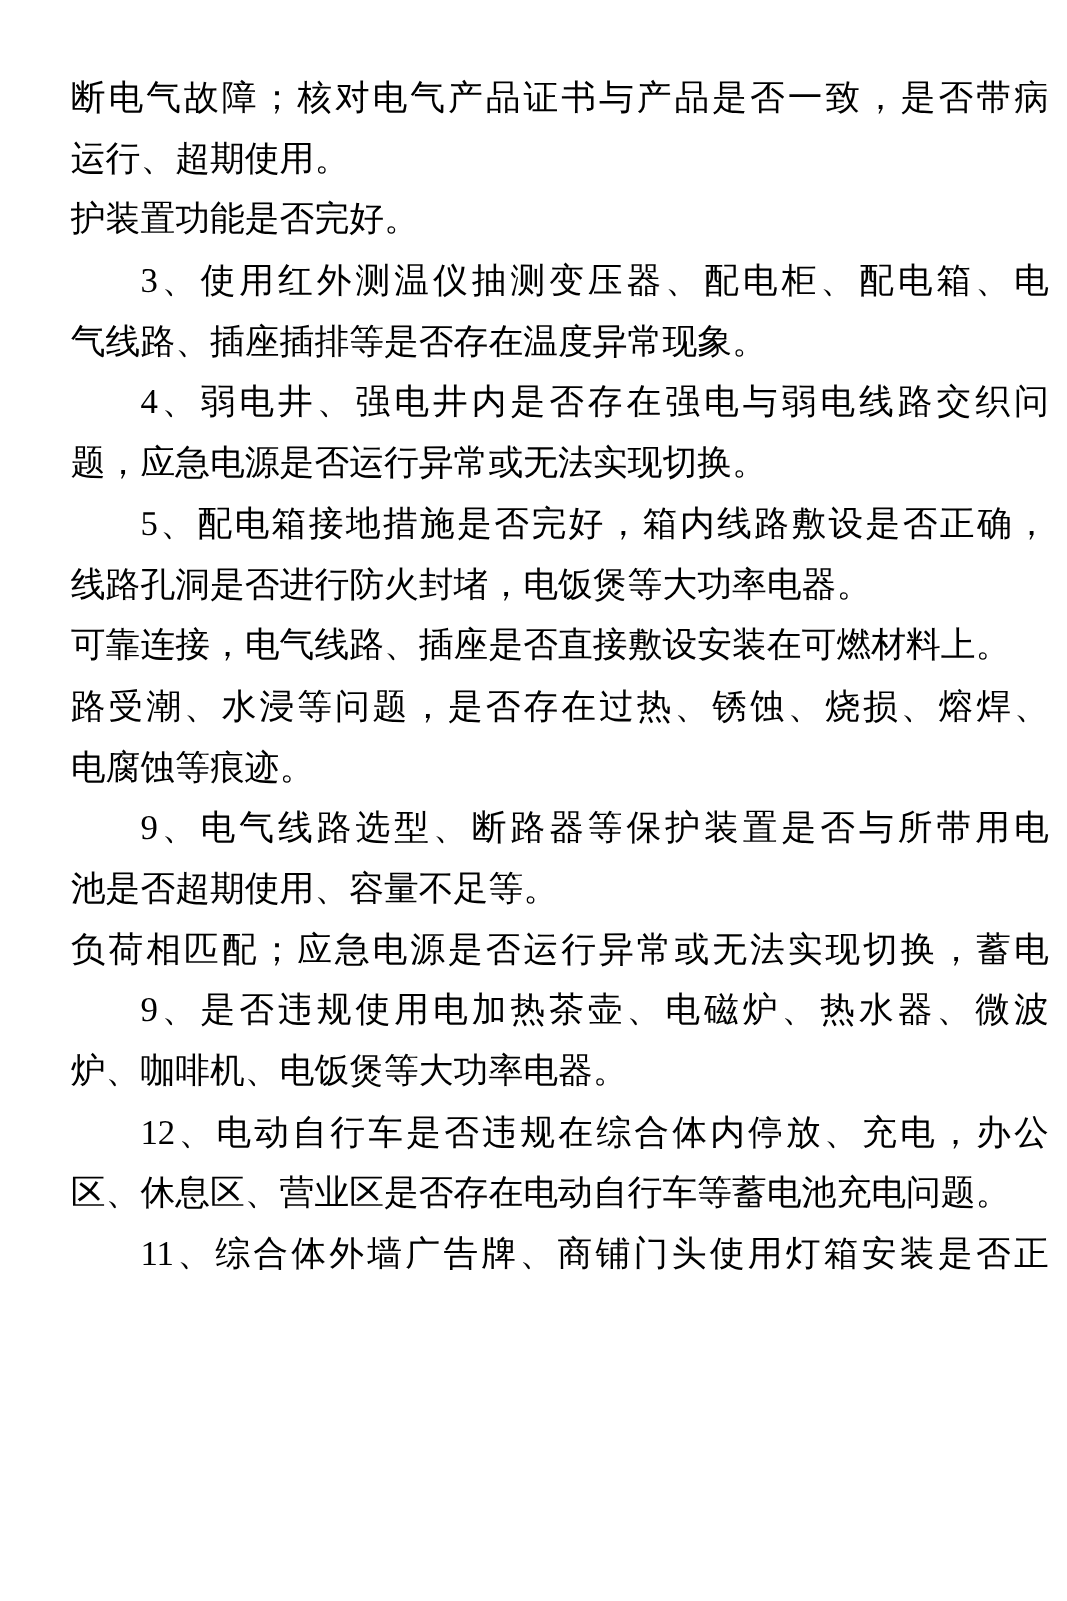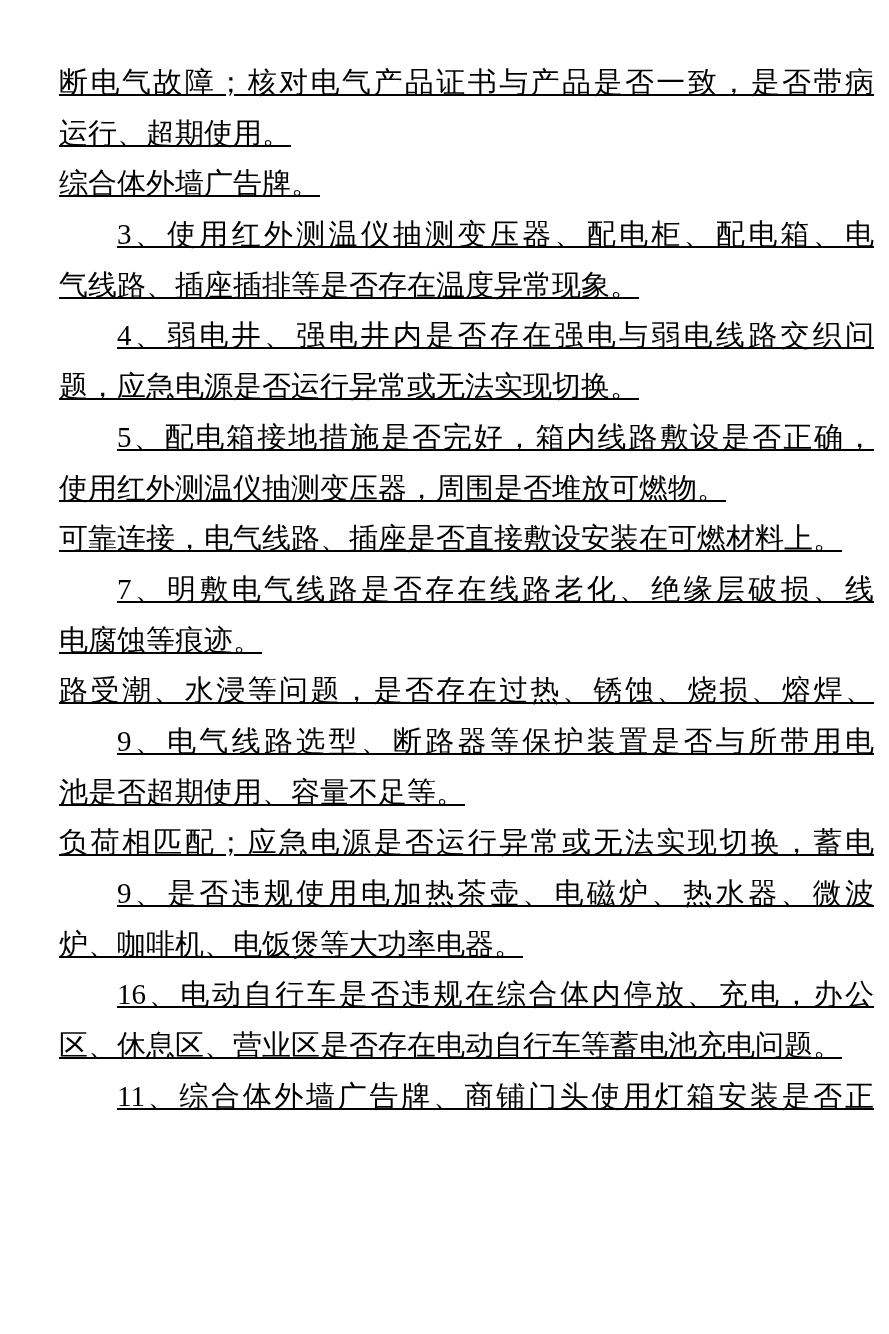--- a/index.html
+++ b/index.html
@@ -22,21 +22,20 @@
   .para {
     margin: 0;
     padding: 0;
   }
   .line {
     height: 50.7px;
     line-height: 50.7px;
     text-align: left;
     word-break: keep-all;
     overflow: visible;
-    text-decoration: underline;
   }
   
   .line.j {
     text-align: justify;
     text-align-last: justify;
     text-justify: inter-character;
   }
   
   .line.ind {
     text-indent: 2em;
@@ -46,61 +45,60 @@
 <body>
 
 <div class="page">
 
   <div class="para">
     <div class="line j">断电气故障；核对电气产品证书与产品是否一致，是否带病</div>
     <div class="line">运行、超期使用。</div>
   </div>
 
   <div class="para">
-    <div class="line">综合体外墙广告牌。</div>
+    <div class="line">护装置功能是否完好。</div>
   </div>
 
   <div class="para">
     <div class="line j ind">3、使用红外测温仪抽测变压器、配电柜、配电箱、电</div>
     <div class="line">气线路、插座插排等是否存在温度异常现象。</div>
   </div>
 
   <div class="para">
     <div class="line j ind">4、弱电井、强电井内是否存在强电与弱电线路交织问</div>
     <div class="line">题，应急电源是否运行异常或无法实现切换。</div>
   </div>
 
   <div class="para">
     <div class="line j ind">5、配电箱接地措施是否完好，箱内线路敷设是否正确，</div>
-    <div class="line">使用红外测温仪抽测变压器，周围是否堆放可燃物。</div>
+    <div class="line">线路孔洞是否进行防火封堵，电饭煲等大功率电器。</div>
   </div>
 
   <div class="para">
     <div class="line">可靠连接，电气线路、插座是否直接敷设安装在可燃材料上。</div>
   </div>
 
   <div class="para">
-    <div class="line j ind">7、明敷电气线路是否存在线路老化、绝缘层破损、线</div>
+    <div class="line j">路受潮、水浸等问题，是否存在过热、锈蚀、烧损、熔焊、</div>
     <div class="line">电腐蚀等痕迹。</div>
-    <div class="line j">路受潮、水浸等问题，是否存在过热、锈蚀、烧损、熔焊、</div>
   </div>
 
   <div class="para">
     <div class="line j ind">9、电气线路选型、断路器等保护装置是否与所带用电</div>
     <div class="line">池是否超期使用、容量不足等。</div>
     <div class="line j">负荷相匹配；应急电源是否运行异常或无法实现切换，蓄电</div>
   </div>
 
   <div class="para">
     <div class="line j ind">9、是否违规使用电加热茶壶、电磁炉、热水器、微波</div>
     <div class="line">炉、咖啡机、电饭煲等大功率电器。</div>
   </div>
 
   <div class="para">
-    <div class="line j ind">16、电动自行车是否违规在综合体内停放、充电，办公</div>
+    <div class="line j ind">12、电动自行车是否违规在综合体内停放、充电，办公</div>
     <div class="line">区、休息区、营业区是否存在电动自行车等蓄电池充电问题。</div>
   </div>
 
   <div class="para">
     <div class="line j ind">11、综合体外墙广告牌、商铺门头使用灯箱安装是否正</div>
   </div>
 
 </div>
 
 </body></html>

